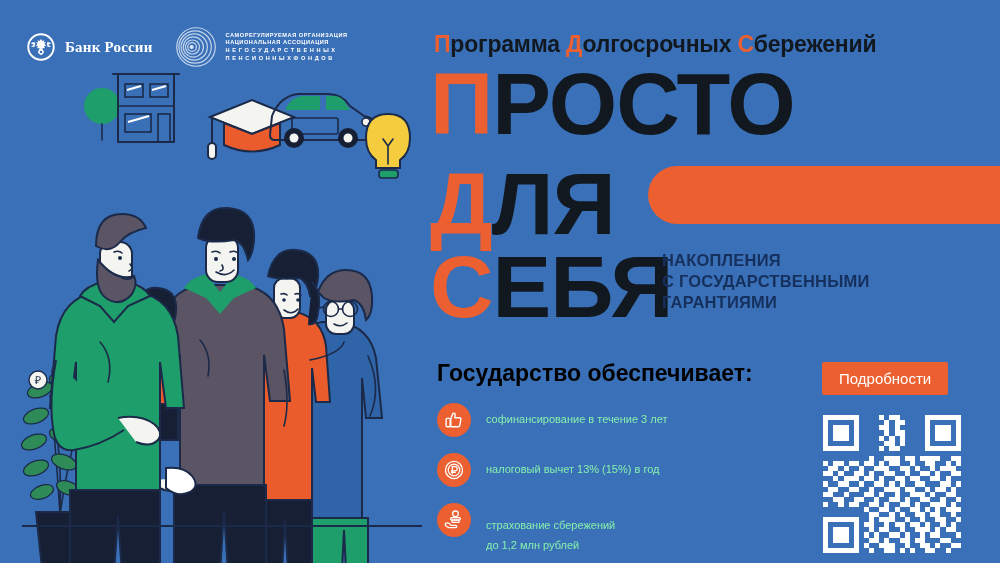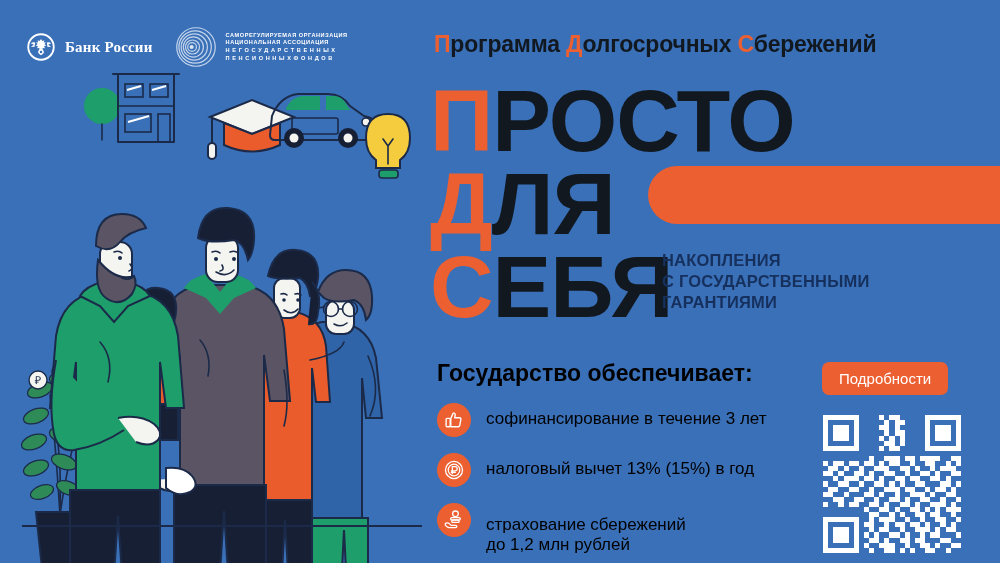--- a/index.html
+++ b/index.html
@@ -21,37 +21,37 @@
   .sro-txt{color:#FFFFFF;font-size:5.6px;font-weight:bold;line-height:7.6px;letter-spacing:.55px;white-space:nowrap;}
 
   
   .kicker{position:absolute;left:434px;top:31px;font-size:23px;font-weight:bold;color:#111820;letter-spacing:-.2px;white-space:nowrap;}
   .kicker .hl{color:#EC5F31;}
 
   .orangebar{position:absolute;left:648px;top:166px;right:0;height:58px;background:#EC5F31;border-radius:29px 0 0 29px;}
 
   .bigline{position:absolute;left:430px;font-weight:bold;color:#111820;letter-spacing:-1px;line-height:1;white-space:nowrap;}
   .bigline .hl{color:#EC5F31;}
-  #line1{top:77px;font-size:88px;}
+  #line1{top:60px;font-size:88px;}
   #line2{top:160px;font-size:88px;}
   #line3{top:243px;font-size:88px;}
 
   .subnote{position:absolute;left:662px;top:250px;color:#16305E;font-size:16.5px;font-weight:bold;line-height:21px;letter-spacing:.2px;white-space:nowrap;}
 
   
   .benefits-title{position:absolute;left:437px;top:360px;color:#000000;font-size:23px;font-weight:bold;white-space:nowrap;}
   .benefits{position:absolute;left:437px;top:403px;width:370px;}
   .benefit{display:flex;align-items:flex-start;gap:15px;margin-bottom:16px;}
   .bicon{width:34px;height:34px;border-radius:50%;background:#EC5F31;flex:0 0 auto;display:flex;align-items:center;justify-content:center;}
-  .btext{color:#000000;font-size:17px;line-height:20px;padding-top:6px;}
+  .btext{color:#86efac;font-size:11px;line-height:20px;padding-top:6px;}
   .btext.two{padding-top:0px;margin-top:12px;}
 
   
   .cta{position:absolute;left:822px;top:362px;background:#EC5F31;color:#FFFFFF;
-       font-size:15px;padding:8px 17px;border-radius:7px;border:none;white-space:nowrap;
+       font-size:15px;padding:8px 17px;border-radius:2px;border:none;white-space:nowrap;
        font-family:"Liberation Sans",sans-serif;cursor:pointer;}
   .qr{position:absolute;left:818px;top:410px;width:148px;height:148px;}
 
   
   .illus{position:absolute;left:0;top:60px;width:430px;height:503px;}
   .ground{position:absolute;left:22px;top:525px;width:400px;height:2px;background:#1B2A49;}
   .ground-dash{position:absolute;left:404px;top:525px;width:16px;height:2px;background:#1B2A49;}
 </style>
 </head>
 <body>

